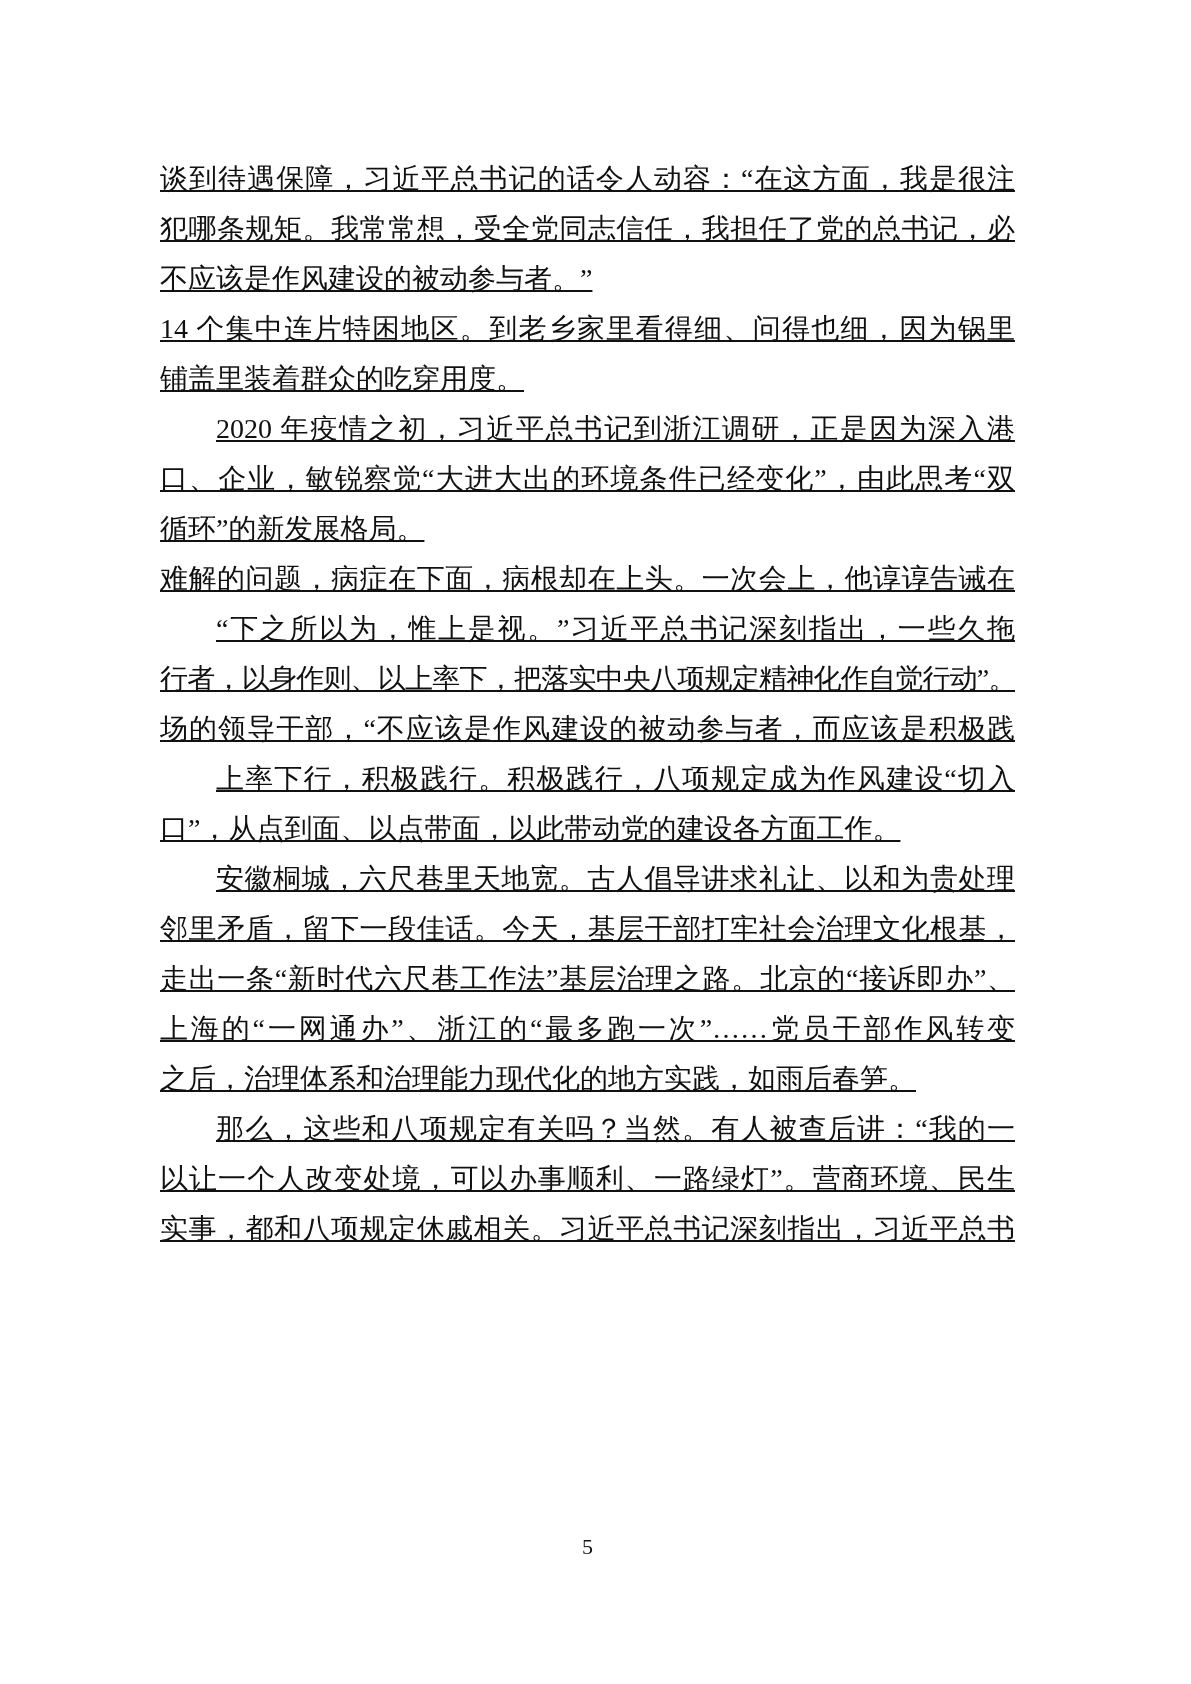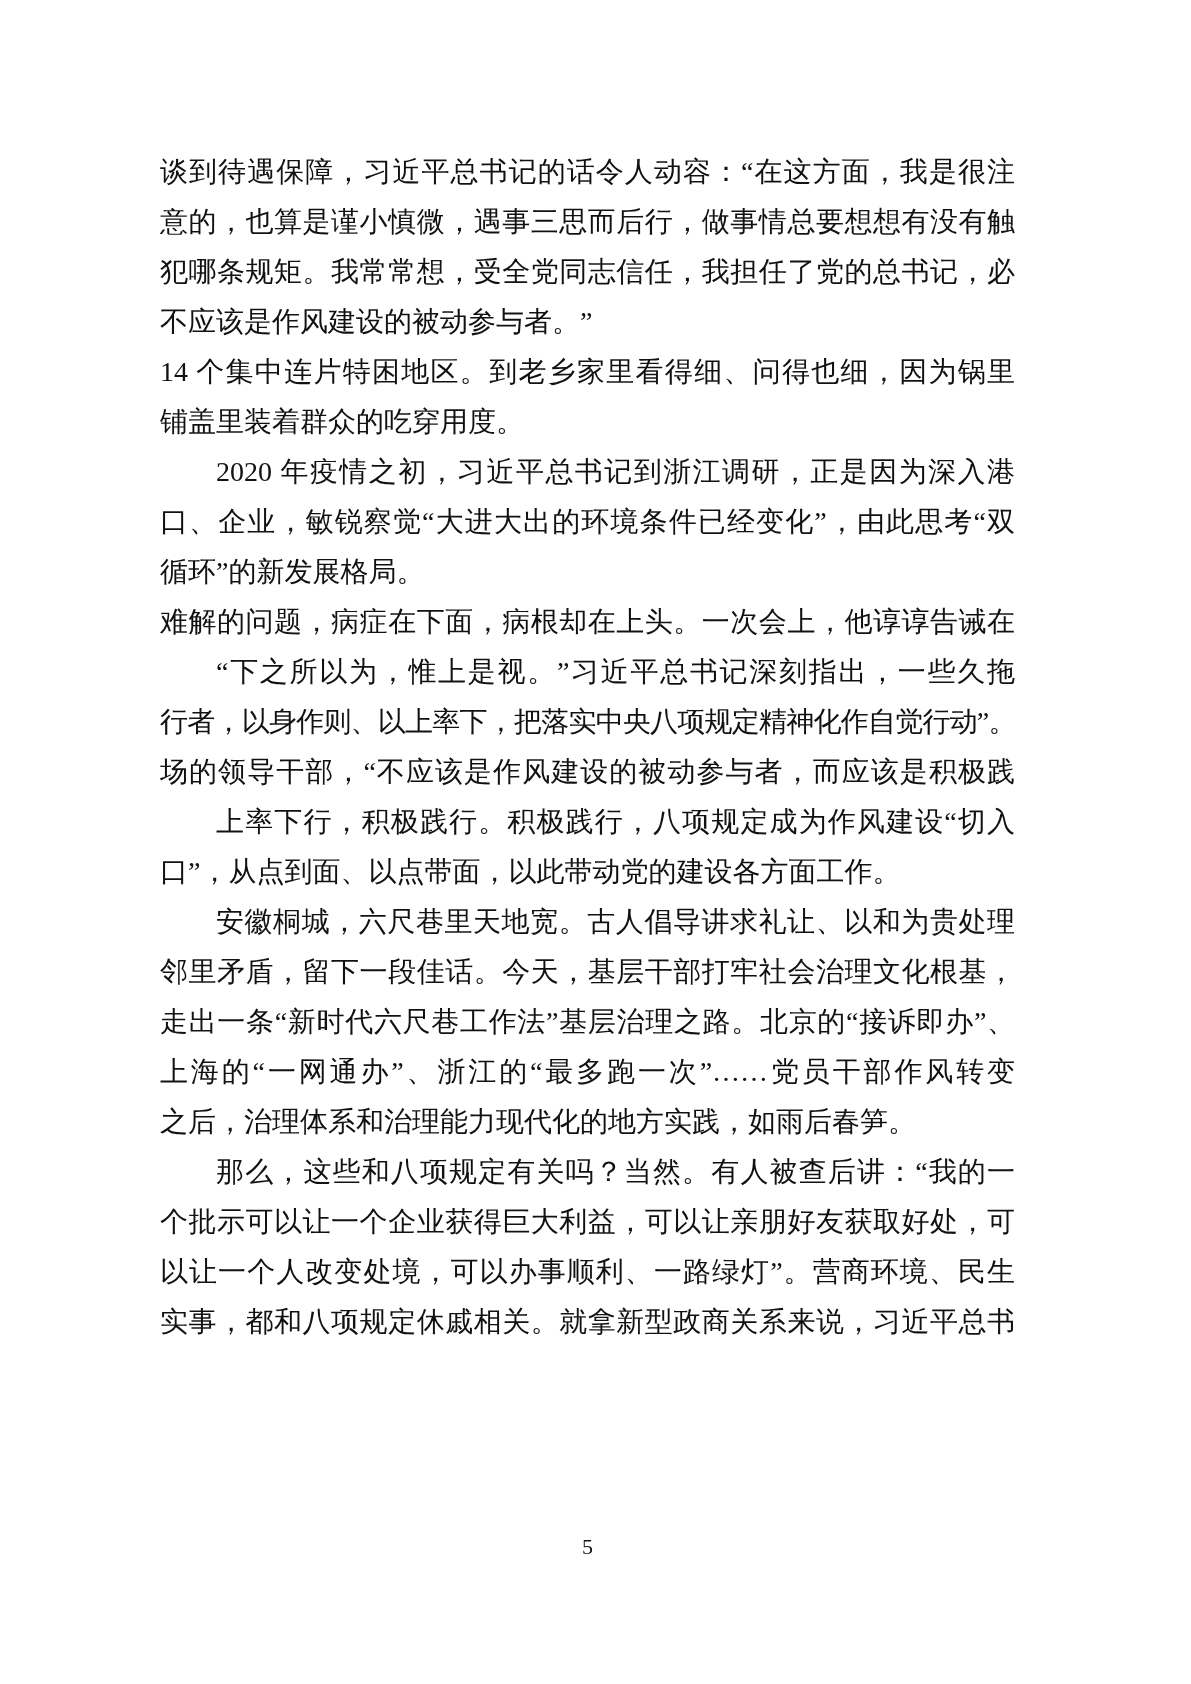--- a/index.html
+++ b/index.html
@@ -12,22 +12,23 @@
     width: 1191px;
     height: 1684px;
     background: #ffffff;
     overflow: hidden;
     font-family: "Liberation Serif", "DejaVu Serif", serif;
     color: #111111;
   }
   .doc-body {
     position: absolute;
     left: 160px;
-    top: 147px;
+    top: 154px;
     width: 855px;
+    text-decoration: underline;
   }
   .line {
     font-size: 28px;
     line-height: 50px;
     height: 50px;
     text-align: justify;
     white-space: normal;
     overflow: hidden;
   }
   .line.fill {
@@ -51,40 +52,38 @@
     line-height: 26px;
     color: #111111;
   }
 </style>
 </head>
 <body>
 
 <div class="page">
   <div class="doc-body" id="doc-body">
       <div class="line fill">谈到待遇保障，习近平总书记的话令人动容：“在这方面，我是很注</div>
-      <div class="line fill">意的，也算是谨小慎微，遇事三思而后行，做事情总要想想有没有触</div>
       <div class="line fill">犯哪条规矩。我常常想，受全党同志信任，我担任了党的总书记，必</div>
       <div class="line">不应该是作风建设的被动参与者。”</div>
       <div class="line fill">14 个集中连片特困地区。到老乡家里看得细、问得也细，因为锅里</div>
       <div class="line">铺盖里装着群众的吃穿用度。</div>
       <div class="line indent fill">2020 年疫情之初，习近平总书记到浙江调研，正是因为深入港</div>
       <div class="line fill">口、企业，敏锐察觉“大进大出的环境条件已经变化”，由此思考“双</div>
       <div class="line">循环”的新发展格局。</div>
       <div class="line fill">难解的问题，病症在下面，病根却在上头。一次会上，他谆谆告诫在</div>
       <div class="line indent fill">“下之所以为，惟上是视。”习近平总书记深刻指出，一些久拖</div>
       <div class="line fill tight">行者，以身作则、以上率下，把落实中央八项规定精神化作自觉行动”。</div>
       <div class="line fill">场的领导干部，“不应该是作风建设的被动参与者，而应该是积极践</div>
       <div class="line indent fill">上率下行，积极践行。积极践行，八项规定成为作风建设“切入</div>
       <div class="line">口”，从点到面、以点带面，以此带动党的建设各方面工作。</div>
       <div class="line indent fill">安徽桐城，六尺巷里天地宽。古人倡导讲求礼让、以和为贵处理</div>
       <div class="line fill">邻里矛盾，留下一段佳话。今天，基层干部打牢社会治理文化根基，</div>
       <div class="line fill">走出一条“新时代六尺巷工作法”基层治理之路。北京的“接诉即办”、</div>
       <div class="line fill">上海的“一网通办”、浙江的“最多跑一次”……党员干部作风转变</div>
       <div class="line">之后，治理体系和治理能力现代化的地方实践，如雨后春笋。</div>
       <div class="line indent fill">那么，这些和八项规定有关吗？当然。有人被查后讲：“我的一</div>
-      <div class="line fill">个批示可以让一个企业获得巨大利益，可以让亲朋好友获取好处，可</div>
       <div class="line fill">以让一个人改变处境，可以办事顺利、一路绿灯”。营商环境、民生</div>
-      <div class="line fill">实事，都和八项规定休戚相关。就拿新型政商关系来说，习近平总书</div>
+      <div class="line fill">实事，都和八项规定休戚相关。习近平总书记深刻指出，习近平总书</div>
     </div>
   <div class="page-footer">
     <span class="page-number">5</span>
   </div>
 </div>
 
 </body></html>

